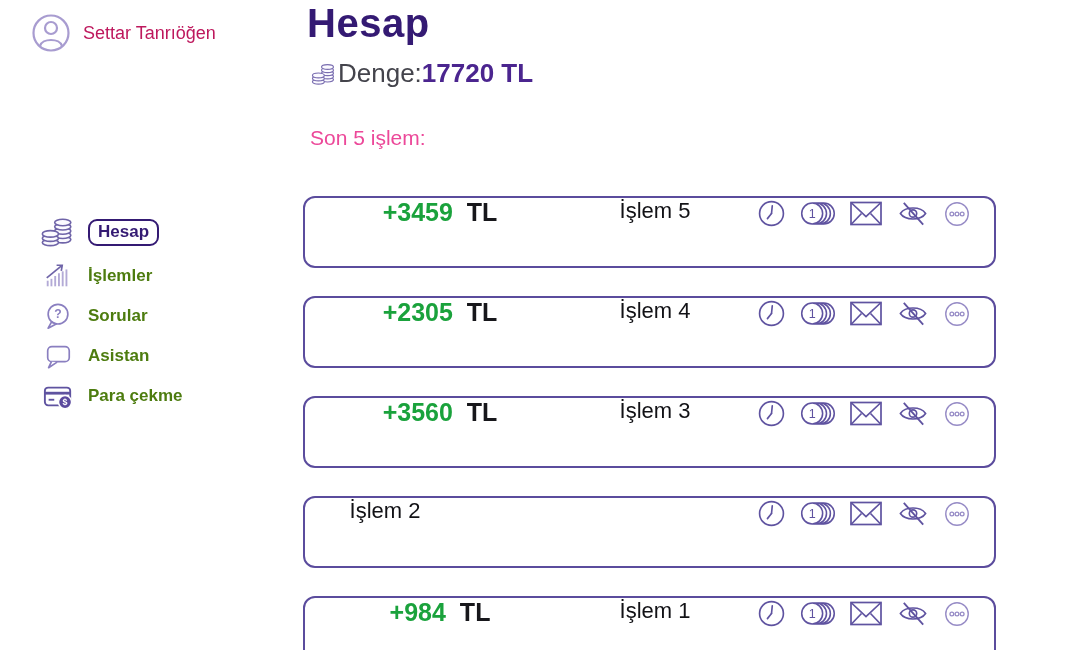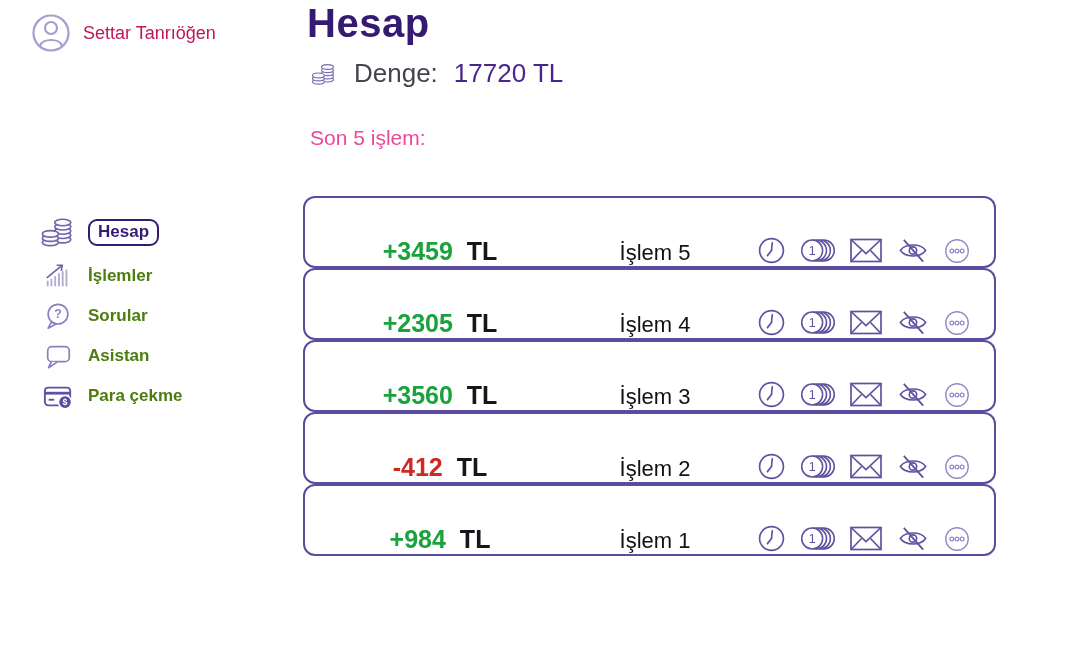--- a/index.html
+++ b/index.html
@@ -27,25 +27,25 @@
   }
   .user-badge .name{font-size:18px;color:#be185d;}
   
   .page-title{
     position:absolute;left:307px;top:0px;margin:0;
     font-size:40px;font-weight:700;color:var(--accent-dark);
     line-height:1.15;letter-spacing:0.5px;
   }
   .balance-row{
     position:absolute;left:310px;top:58px;
-    display:flex;align-items:center;gap:16px;
+    display:flex;align-items:center;
     font-size:26px;
   }
   .balance-row .balance-label{color:#44444c;}
-  .balance-row .balance-value{color:var(--accent);font-weight:400;}
+  .balance-row .balance-value{color:var(--accent);font-weight:700;}
   .txn-heading{
     position:absolute;left:310px;top:126px;
     font-size:21px;color:#ec4899;
   }
   
   .sidebar{
     position:absolute;left:38px;top:212px;
     display:flex;flex-direction:column;gap:8px;width:200px;
   }
   .side-item{
@@ -61,23 +61,23 @@
   .side-item.selected .label{
     color:var(--accent-dark);
     border:2px solid var(--accent-dark);
     border-radius:9px;padding:1px 8px 2px 8px;font-weight:700;
   }
   
   .txn-list{
     position:absolute;left:303px;top:196px;width:693px;
   }
   .txn-row{
-    height:72px;margin-bottom:0;background:#fff;
+    height:72px;margin-bottom:28px;background:#fff;
     border:2px solid var(--row-border);border-radius:12px;
-    display:flex;align-items:flex-end;
+    display:flex;align-items:flex-start;
   }
   .txn-amount{
     width:270px;text-align:center;
     font-size:25px;font-weight:700;white-space:nowrap;
   }
   .txn-amount .amt.credit{color:var(--credit-green);}
   .txn-amount .amt.debit{color:var(--debit-red);}
   .txn-amount .cur{color:#17171b;margin-left:7px;}
   .txn-label{
     width:160px;text-align:center;
@@ -343,24 +343,20 @@
           <circle cx="16" cy="16" r="12" stroke="#978cc6" stroke-width="1.5"></circle>
           <circle cx="10.5" cy="16" r="2" stroke="#978cc6" stroke-width="1.4"></circle>
           <circle cx="16" cy="16" r="2" stroke="#978cc6" stroke-width="1.4"></circle>
           <circle cx="21.5" cy="16" r="2" stroke="#978cc6" stroke-width="1.4"></circle>
         </svg>
       </span>
     </div>
   </div>
 
   <div class="txn-row">
-    <div class="txn-amount">
-      <span class="amt debit">-412</span>
-      <span class="cur">TL</span>
-    </div>
     <div class="txn-label">İşlem 2</div>
     <div class="txn-icons">
       <span class="act">
         <svg width="31" height="31" viewBox="0 0 32 32" fill="none">
           <circle cx="16" cy="16" r="12.3" stroke="#5f53a0" stroke-width="1.7"></circle>
           <line x1="16" y1="16" x2="16.8" y2="8.2" stroke="#5f53a0" stroke-width="1.7" stroke-linecap="round"></line>
           <line x1="16" y1="16" x2="11.8" y2="21.3" stroke="#5f53a0" stroke-width="1.7" stroke-linecap="round"></line>
         </svg>
       </span>
       <span class="act">

